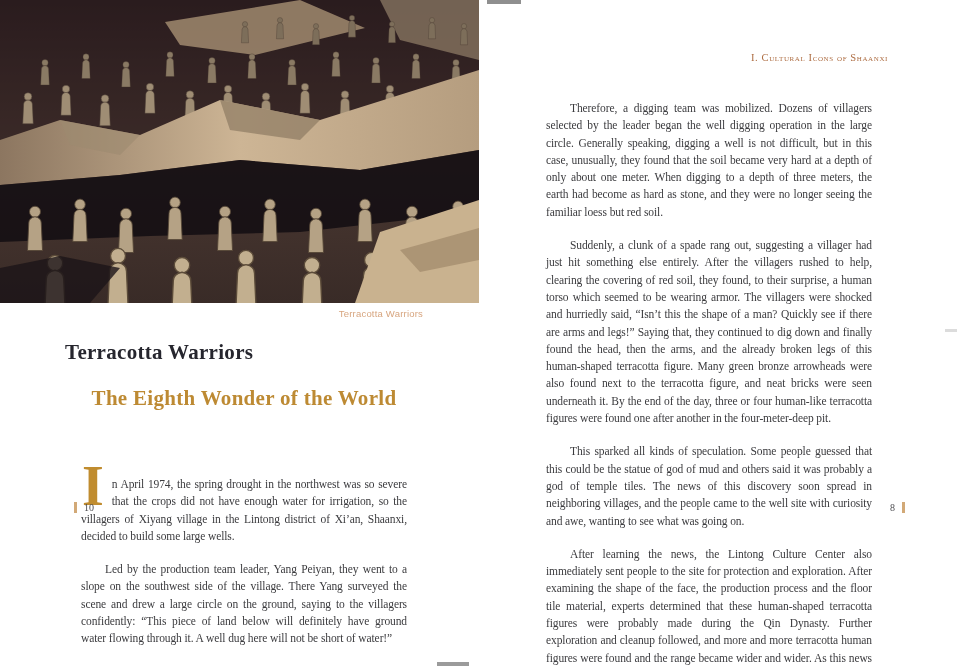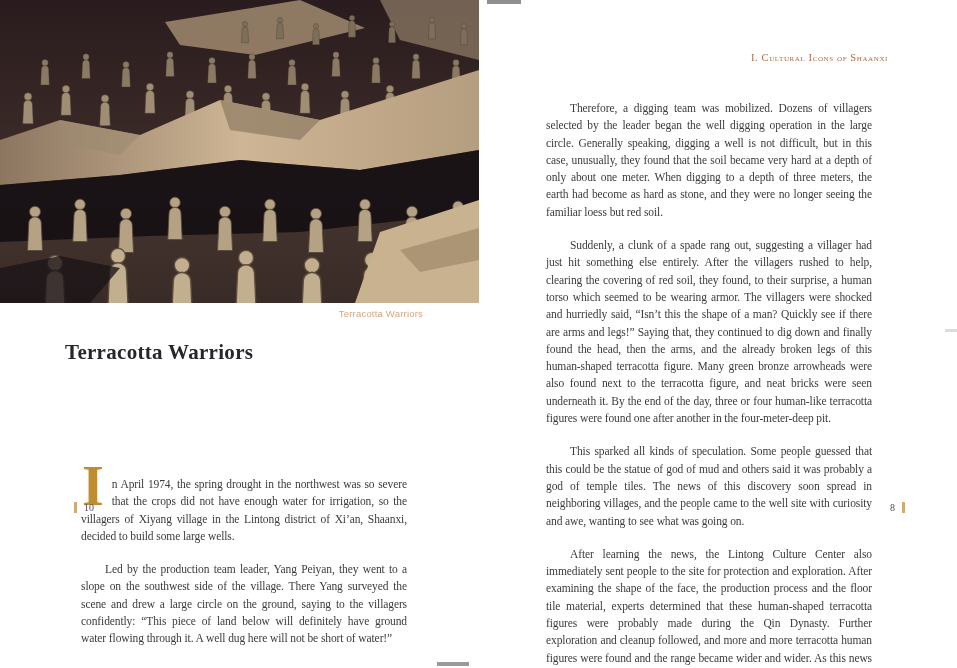--- a/index.html
+++ b/index.html
@@ -164,20 +164,21 @@
       <polygon points="380,232 479,200 479,303 355,303" fill="#c9b28f"></polygon>
       <polygon points="400,250 479,228 479,260 420,272" fill="#a58d6e" opacity="0.8"></polygon>
       <polygon points="0,268 60,256 120,268 90,303 0,303" fill="#1c1418" opacity="0.8"></polygon>
     </svg>
   </div>
 
   <div class="caption">Terracotta Warriors</div>
 
   <h1 class="chapter-title">Terracotta Warriors</h1>
 
+  <h2 class="chapter-subtitle">The Eighth Wonder of the World</h2>
 
   <div class="body-text body-left">
     <p class="no-indent"><span class="dropcap">I</span><span>n April 1974, the spring drought in the northwest was so severe that the crops did not have enough water for irrigation, so the villagers of Xiyang village in the Lintong district of Xi’an, Shaanxi, decided to build some large wells.</span></p>
     <p>Led by the production team leader, Yang Peiyan, they went to a slope on the southwest side of the village. There Yang surveyed the scene and drew a large circle on the ground, saying to the villagers confidently: “This piece of land below will definitely have ground water flowing through it. A well dug here will not be short of water!”</p>
   </div>
 
   <div class="folio folio-left"><span class="folio-bar"></span><span>10</span></div>
 </div>
 
 <div class="page page-right">

